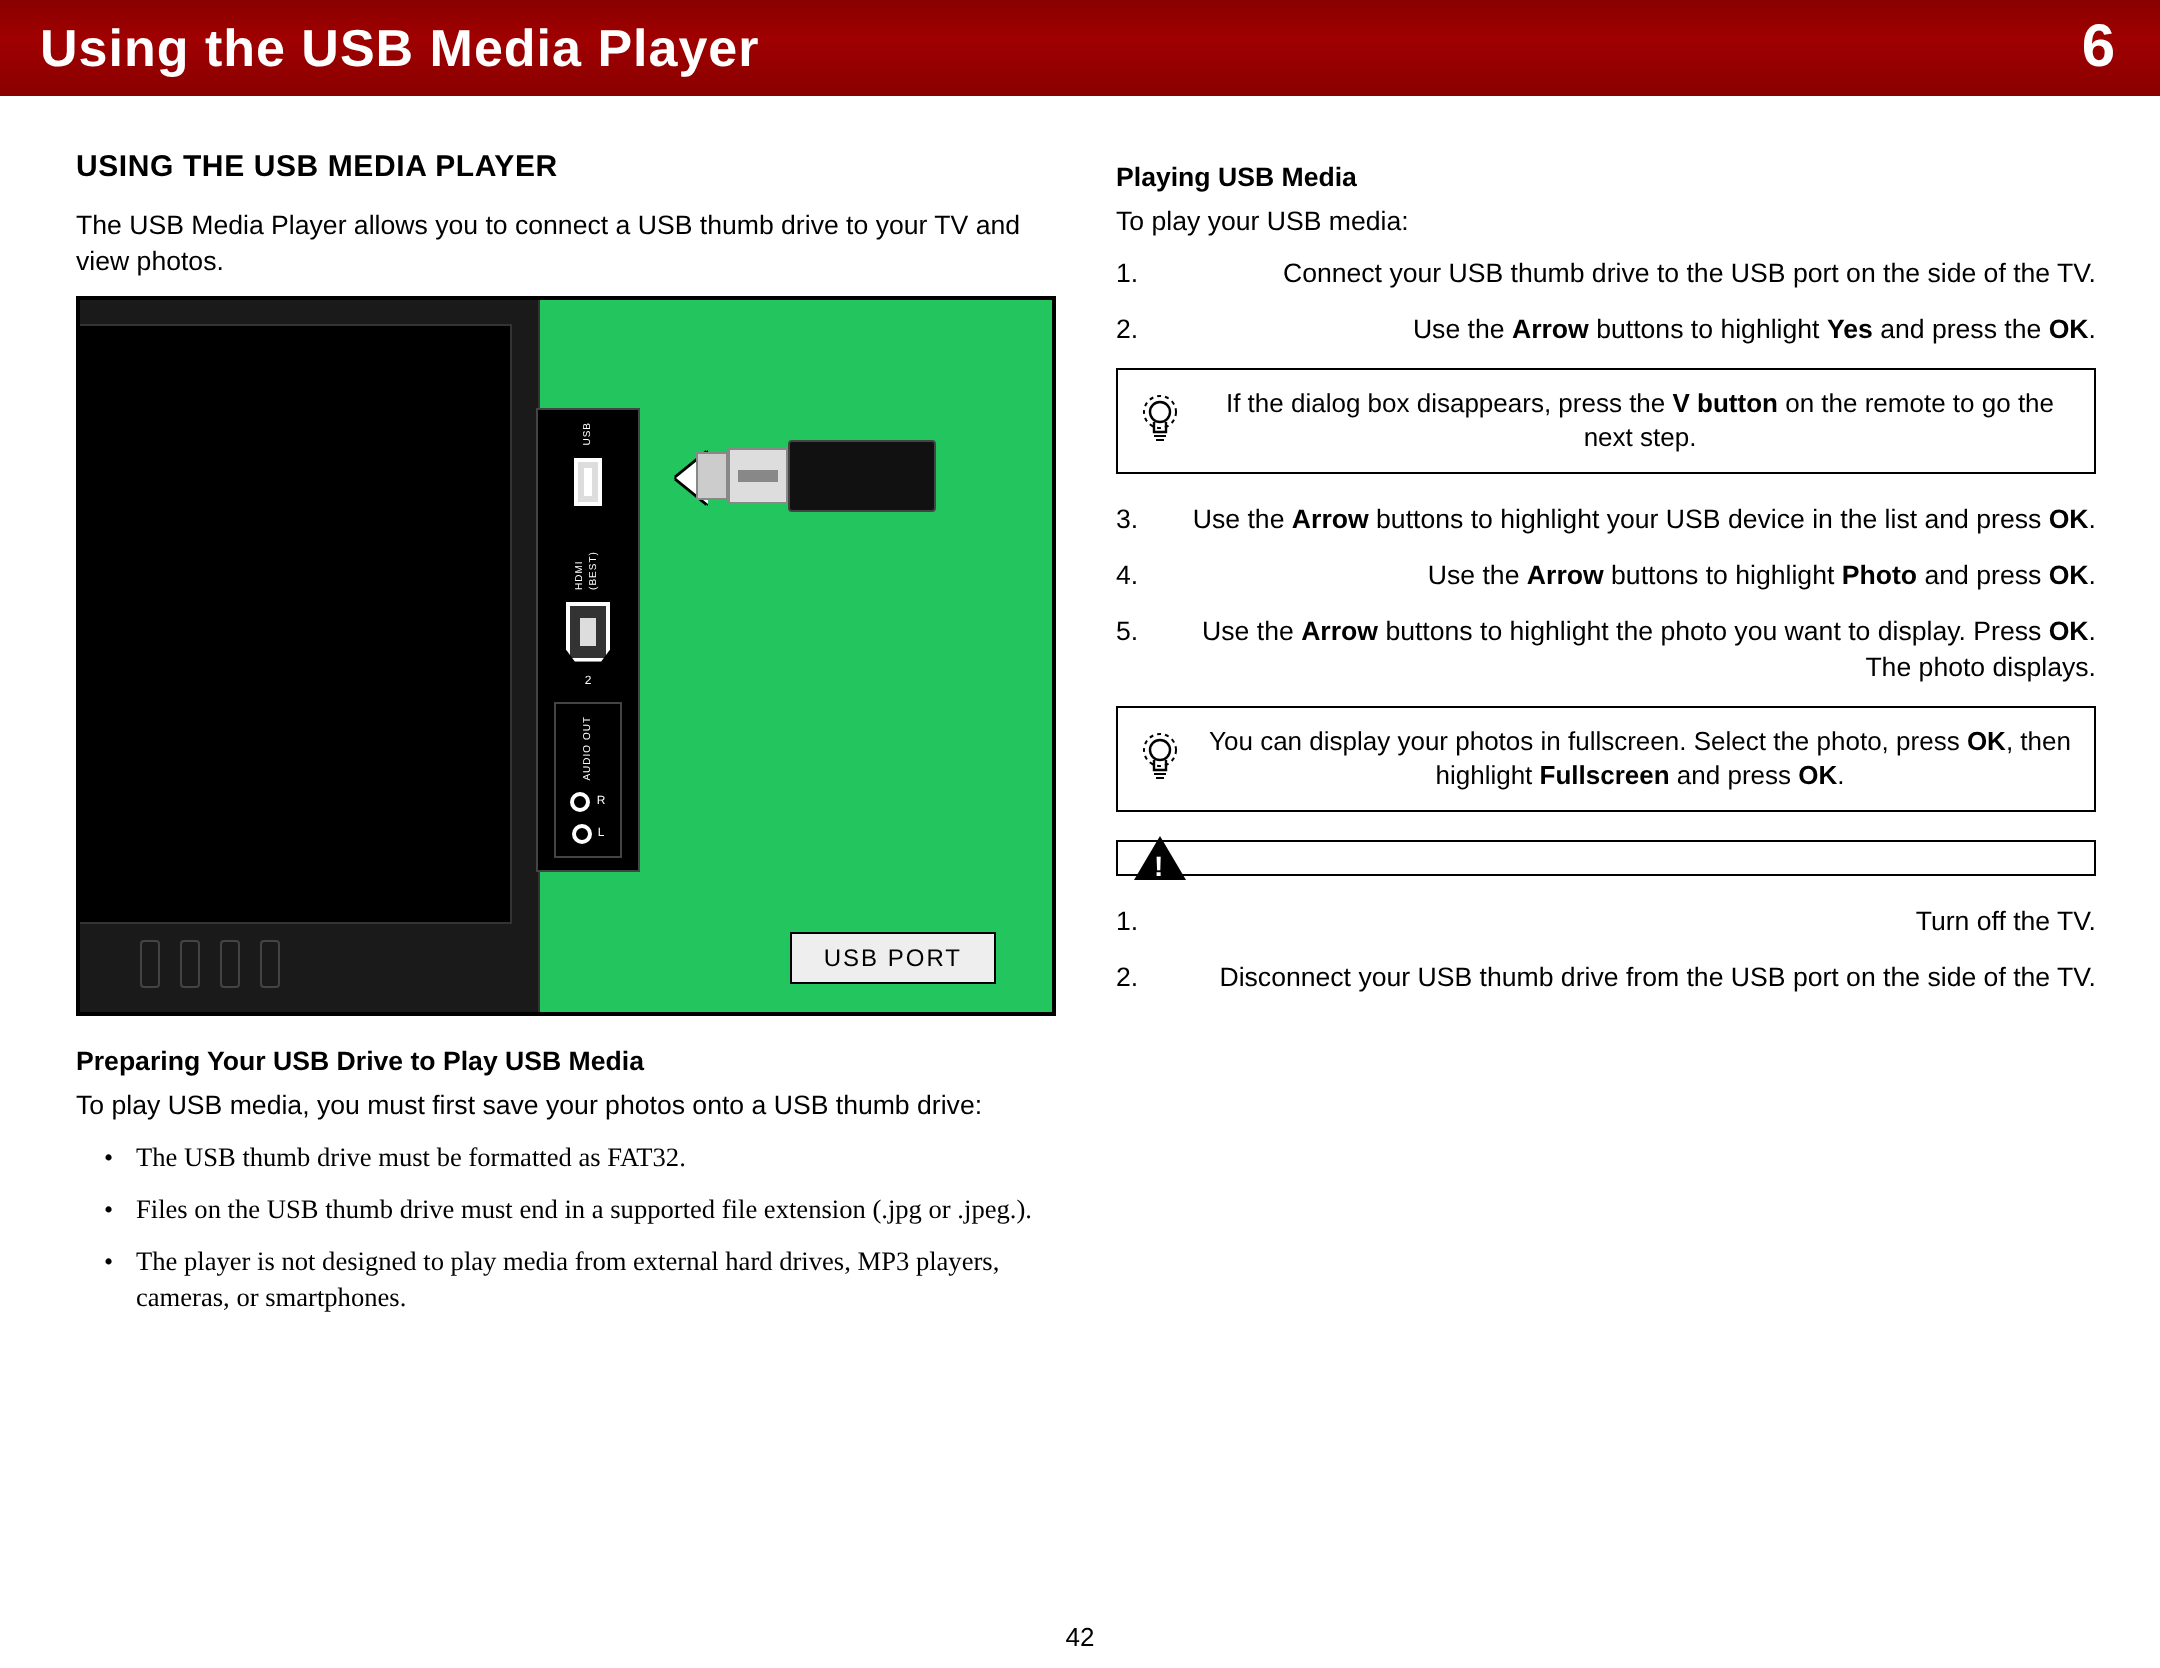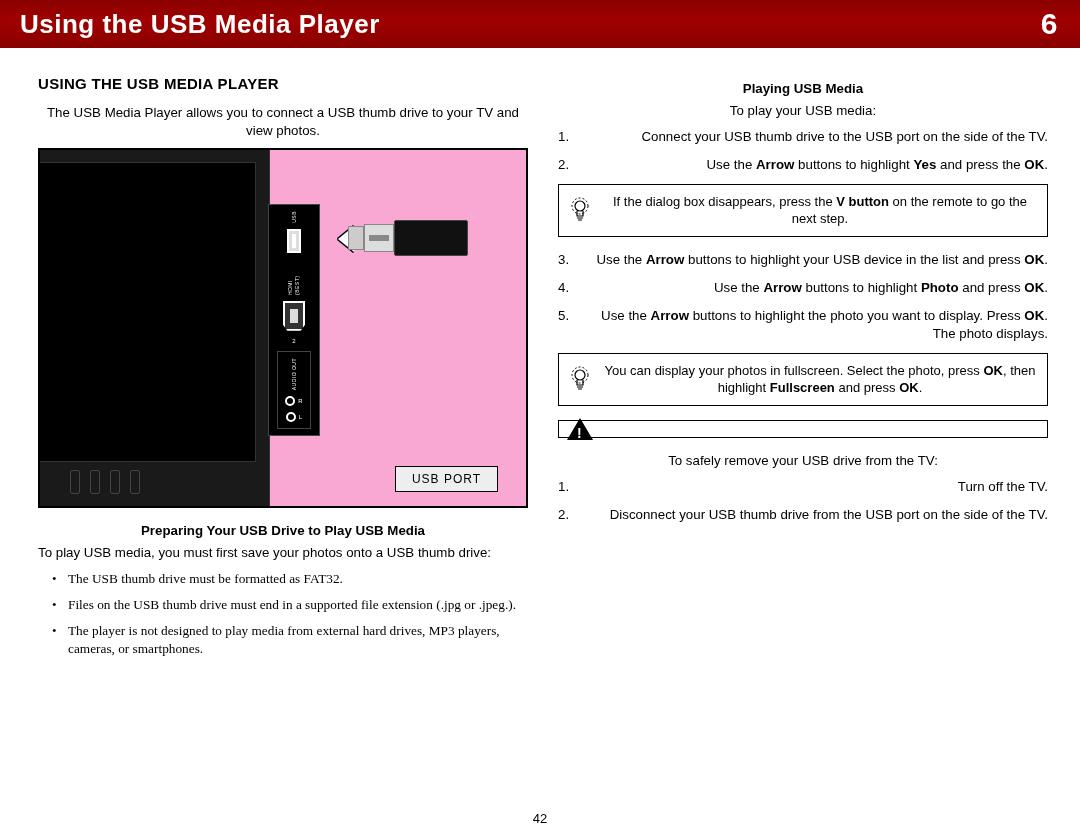--- a/index.html
+++ b/index.html
@@ -3,24 +3,24 @@
 <meta charset="utf-8">
 <style>
   * { box-sizing: border-box; margin: 0; padding: 0; }
   body { font-family: "Century Gothic", "Avant Garde", Futura, Arial, sans-serif; background: #fff; width: 1080px; height: 834px; position: relative; color: #000; }
   .header { background: linear-gradient(to bottom, #8a0000 0%, #a00000 40%, #8a0000 100%); color: #fff; height: 48px; display: flex; align-items: center; justify-content: space-between; padding: 0 22px 0 20px; font-size: 26px; font-weight: bold; letter-spacing: 0.5px; }
   .header .chap { font-size: 30px; font-weight: bold; }
   .content { display: flex; padding: 26px 32px 0 38px; gap: 30px; }
   .col { flex: 1; font-size: 13.3px; line-height: 1.35; }
   .col-left { flex: 0 0 490px; }
   h2 { font-size: 15px; font-weight: bold; letter-spacing: 0.3px; margin-bottom: 10px; }
-  h3 { font-size: 13.3px; font-weight: bold; margin-bottom: 4px; margin-top: 6px; text-align: center; }
-  p { margin-bottom: 8px; text-align: center; }
+  h3 { font-size: 13.3px; font-weight: bold; margin-bottom: 4px; margin-top: 6px; }
+  p { margin-bottom: 8px; }
   .justify { text-align: justify; }
-  .figure { border: 2px solid #000; width: 490px; height: 360px; background: #f9a8d4; position: relative; margin: 6px 0 14px 0; overflow: hidden; }
+  .figure { border: 2px solid #000; width: 490px; height: 360px; background: #22c55e; position: relative; margin: 6px 0 14px 0; overflow: hidden; }
   .tv-body { position: absolute; left: 0; top: 0; width: 230px; height: 360px; background: #1a1a1a; border-right: 1px solid #333; }
   .tv-screen { position: absolute; left: 0; top: 12px; width: 216px; height: 300px; background: #000; border: 1px solid #333; border-left: none; }
   .tv-slots { position: absolute; bottom: 16px; left: 30px; display: flex; gap: 10px; }
   .tv-slots div { width: 10px; height: 24px; border: 1px solid #444; background: #1a1a1a; border-radius: 2px; }
   .port-panel { position: absolute; right: 206px; top: 54px; width: 52px; height: 232px; background: #000; border: 1px solid #444; display: flex; flex-direction: column; align-items: center; padding: 6px 0; gap: 6px; }
   .port-label { color: #fff; font-size: 5px; writing-mode: vertical-rl; transform: rotate(180deg); letter-spacing: 0.5px; }
   .port-box { border: 2px solid #fff; background: #ddd; }
   .usb-port { width: 14px; height: 24px; position: relative; }
   .usb-port::after { content:""; position:absolute; left:3px; top:3px; right:3px; bottom:3px; background:#fff; }
   .hdmi-port { width: 22px; height: 30px; border: 2px solid #fff; background: #333; clip-path: polygon(0 0, 100% 0, 100% 80%, 80% 100%, 20% 100%, 0 80%); display:flex; align-items:center; justify-content:center; }
@@ -150,21 +150,20 @@
             <line x1="8" y1="22" x2="14" y2="22" stroke="#000"></line>
             <line x1="9" y1="24" x2="13" y2="24" stroke="#000"></line>
           </svg>
       </div>
       <span>You can display your photos in fullscreen. Select the photo, press </span><b>OK</b><span>, then highlight </span><b>Fullscreen</b><span> and press </span><b>OK</b><span>.</span>
     </div>
 
     <div class="tipbox warn">
       <div class="warn-tri"></div>
     </div>
-    <p>To safely remove your USB drive from the TV:</p>
     <ol class="steps">
       <li>Turn off the TV.</li>
       <li>Disconnect your USB thumb drive from the USB port on the side of the TV.</li>
     </ol>
   </div>
 </div>
 
 <div class="page-num">42</div>
 
 </body></html>

